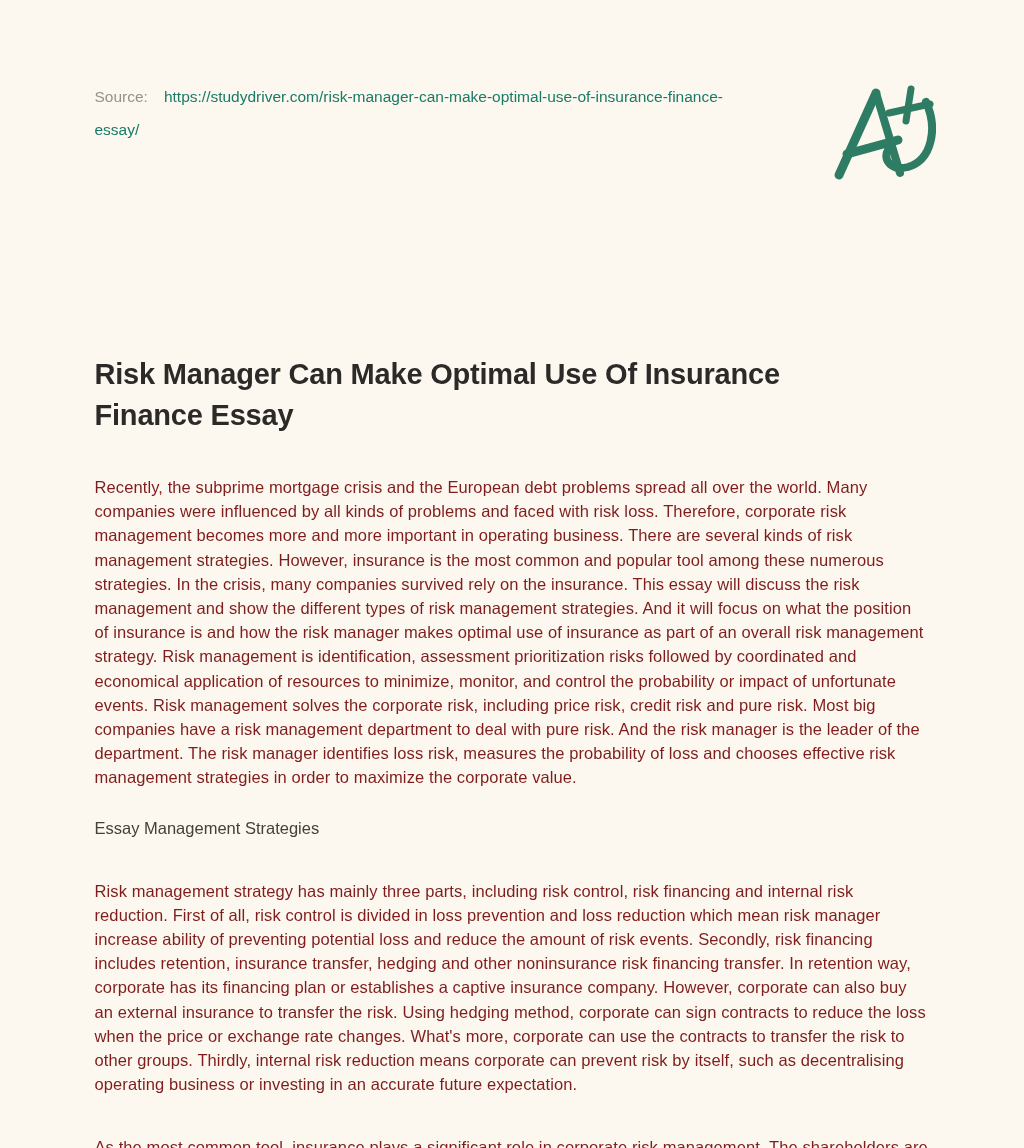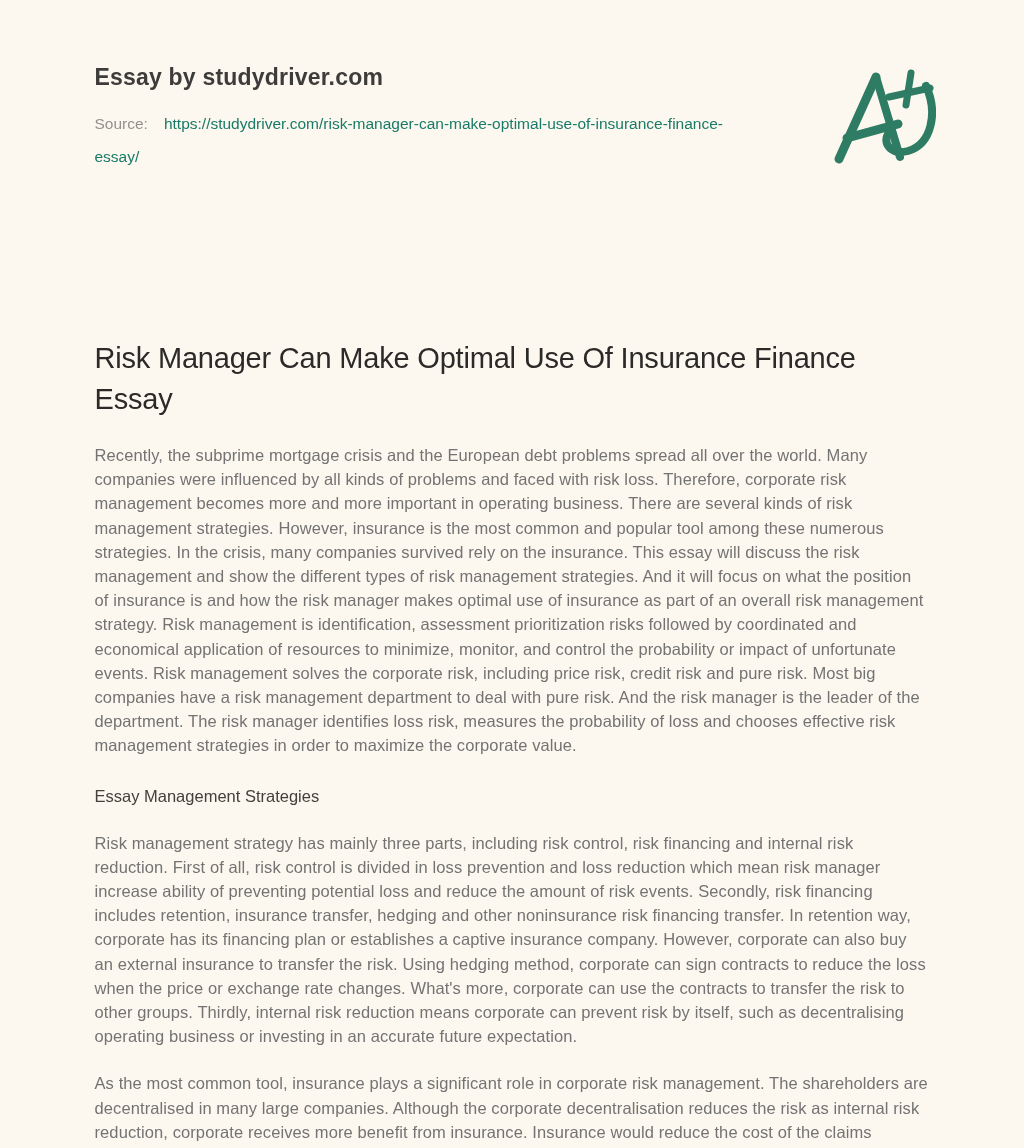--- a/index.html
+++ b/index.html
@@ -49,46 +49,45 @@
     right: -6px;
     width: 106px;
     height: 100px;
   }
   
   .essay-title {
     margin-top: 84px;
     max-width: 770px;
     font-size: 29px;
     line-height: 41px;
-    font-weight: 400;
+    font-weight: 700;
     letter-spacing: -0.2px;
     color: #2b2a28;
   }
   .essay-body p.para {
-    margin-top: 23px;
+    margin-top: 39px;
     font-size: 16.5px;
     line-height: 24.2px;
-    color: #737373;
+    color: #7f1d1d;
     letter-spacing: 0.1px;
   }
   .section-heading {
     margin-top: 26px;
     font-size: 16.5px;
     line-height: 24px;
     font-weight: 400;
     color: #44403b;
   }
 </style>
 </head>
 <body>
 
 <div class="page">
 
   <header class="doc-header">
-    <h1 class="header-title">Essay by studydriver.com</h1>
 
     <p class="source-block">
       <span class="source-label">Source:</span><a class="source-link">https://studydriver.com/risk-manager-can-make-optimal-use-of-insurance-finance-essay/</a>
     </p>
 
     <div class="logo">
       <svg viewBox="0 0 104 100" width="106" height="100" aria-hidden="true">
         <g fill="none" stroke="#2e7c63" stroke-linecap="round">
           <path d="M8 93 L45 11" stroke-width="9"></path>
           <path d="M45 11 L69 91" stroke-width="8"></path>

